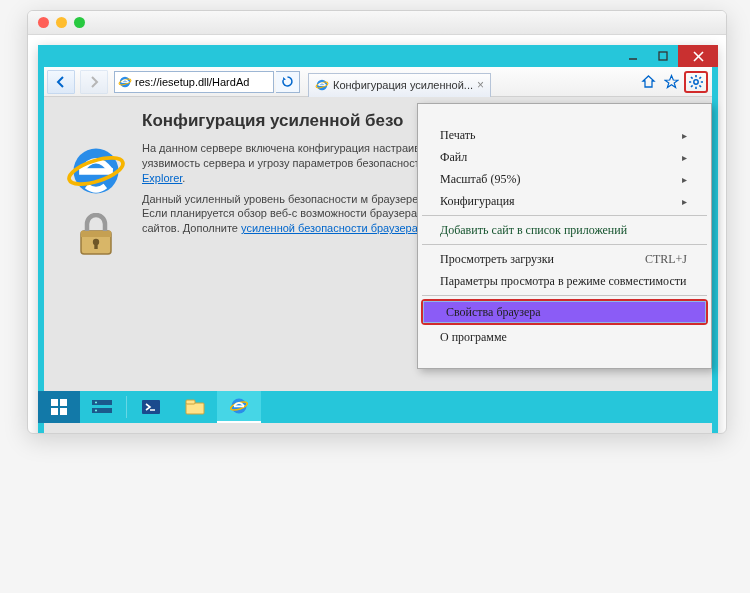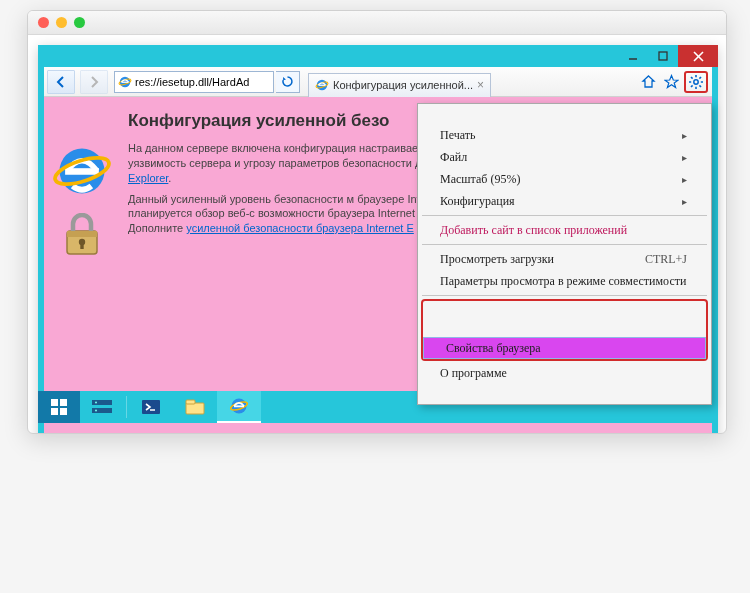--- a/index.html
+++ b/index.html
@@ -135,22 +135,22 @@
       color:#0066cc; font-size:14px;
     }
     .gear-highlight {
       border:2px solid #d22b2b;
       border-radius:3px;
       padding:1px 2px;
     }
     
     .content {
       position:relative;
-      padding: 14px 4px;
-      background:#f9a8d4;
+      padding: 14px 18px;
+      background:#e5e5e5;
       color:#333;
       height: 416px;
     }
     .content h1 {
       font-size:17px;
       font-weight:bold;
       margin-left:80px;
       margin-bottom:10px;
     }
     .content-body {
@@ -177,38 +177,37 @@
     }
     .menu-item {
       height:22px;
       display:flex;
       align-items:center;
       padding: 0 24px 0 22px;
       font-size:12px;
       color:#222;
       justify-content:space-between;
     }
-    .menu-item.disabled { color:#be185d; }
+    .menu-item.disabled { color:#14532d; }
     .menu-item .arrow { color:#555; font-size:10px; }
     .menu-item .shortcut { color:#555; font-size:12px; }
     .menu-sep {
       height:1px;
       background:#c5c5c5;
       margin: 3px 4px;
     }
     .menu-highlight-box {
       border:2px solid #d22b2b;
       border-radius:4px;
       margin: 1px 3px;
       padding:0;
     }
     .menu-highlight-box .menu-item {
-      background:#d946ef;
+      background:#8b5cf6;
       border:1px solid #8fb7e6;
-      margin-top:36px;
     }
 
     
     .taskbar {
       position:absolute;
       left:10px; right:10px; bottom:10px;
       height:32px;
       background:#26c6da;
       display:flex;
       align-items:center;

